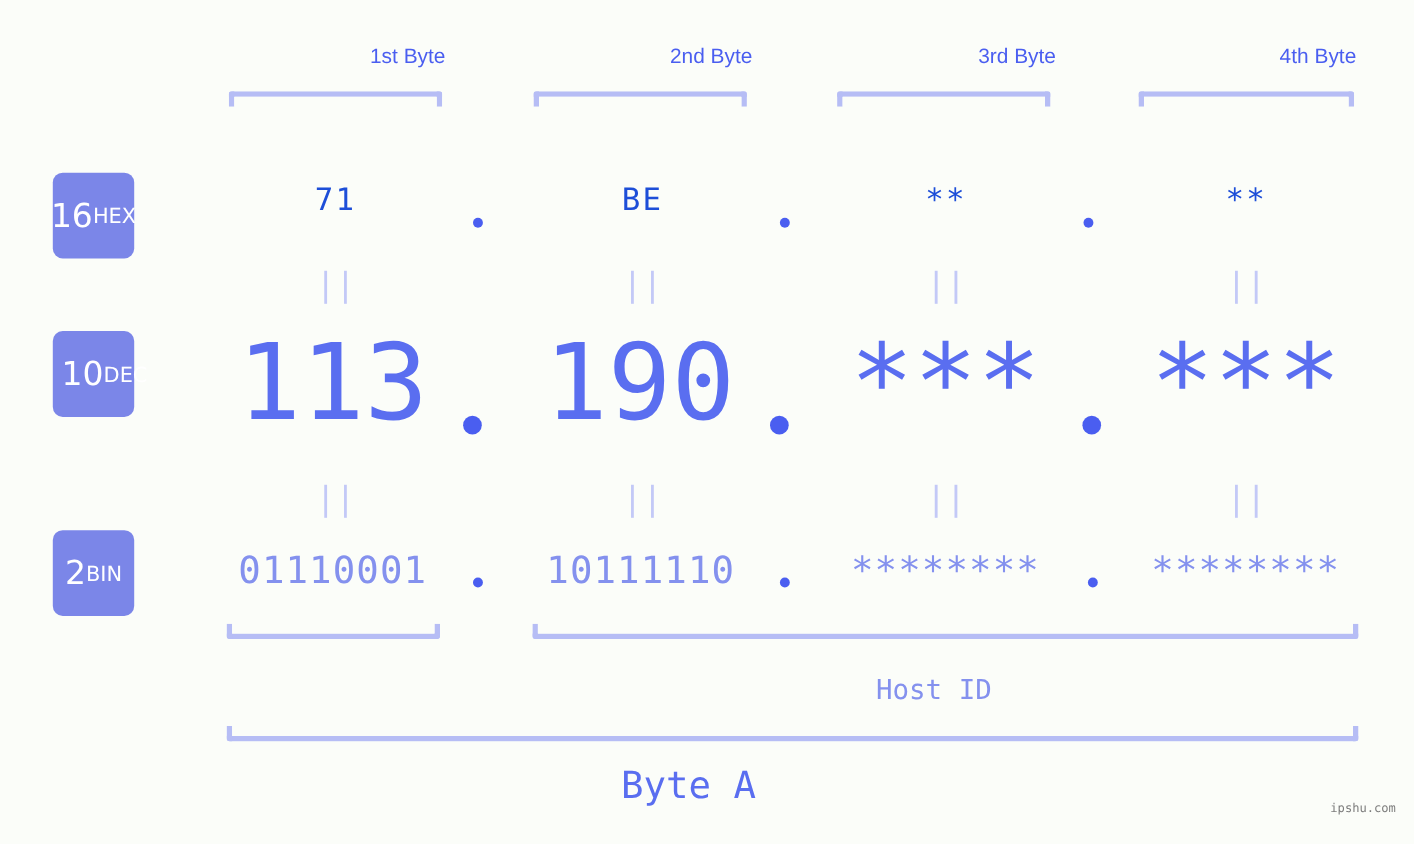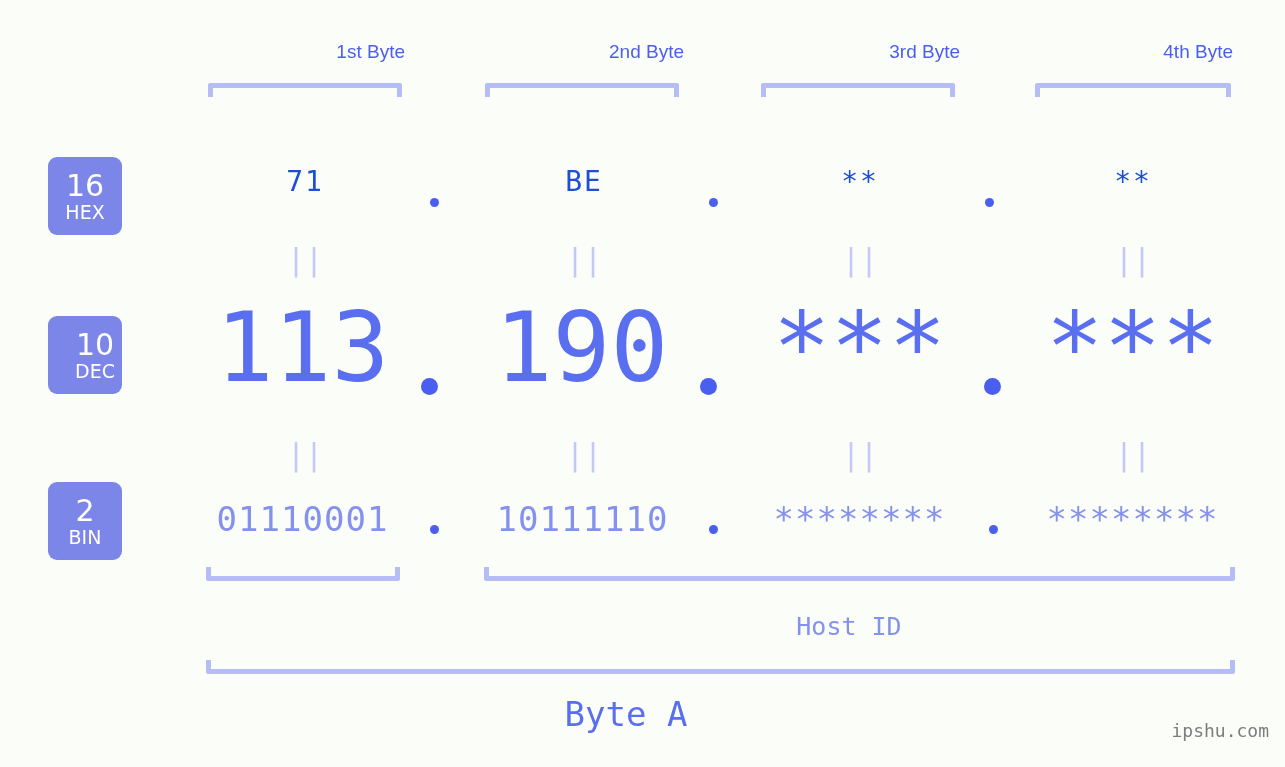--- a/index.html
+++ b/index.html
@@ -58,21 +58,21 @@
   
   .base-badge {
     position: absolute;
     left: 48px;
     width: 74px;
     height: 78px;
     background: #7b86e8;
     border-radius: 9px;
     color: #ffffff;
     display: flex;
-    flex-direction: column;
+    flex-direction: row;
     align-items: center;
     justify-content: center;
     font-family: "DejaVu Sans", sans-serif;
     box-sizing: border-box;
     padding-top: 2px;
   }
   .base-badge .num {
     font-size: 30px;
     line-height: 30px;
     font-weight: 400;
@@ -152,21 +152,21 @@
     line-height: 40px;
     color: #5a6ef0;
     white-space: nowrap;
   }
 
   .watermark {
     position: absolute;
     right: 16px;
     bottom: 26px;
     font-family: "DejaVu Sans Mono", monospace;
-    font-size: 18px;
+    font-size: 11px;
     color: #7d7d7d;
     white-space: nowrap;
   }
 </style>
 </head>
 <body>
 
 <div id="stage">
 
   <div class="byte-header" style="left:205px; width:200px;">1st Byte</div>
@@ -193,21 +193,21 @@
   <div class="cell hex-val mask" style="left:760px; top:160px; width:200px;">**</div>
   <div class="dot" style="left:985px; top:198px; width:9px; height:9px;"></div>
 
   <div class="cell hex-val mask" style="left:1033px; top:160px; width:200px;">**</div>
 
   <div class="eqsep" style="left:205px; top:245px; width:200px;">||</div>
   <div class="eqsep" style="left:484px; top:245px; width:200px;">||</div>
   <div class="eqsep" style="left:760px; top:245px; width:200px;">||</div>
   <div class="eqsep" style="left:1033px; top:245px; width:200px;">||</div>
 
-  <div class="base-badge" style="top:316px;padding-left:20px;">
+  <div class="base-badge" style="top:301px;padding-left:20px;">
     <span class="num">10</span>
     <span class="lbl">DEC</span>
   </div>
 
   <div class="cell dec-val" style="left:195px; top:298px; width:215px;">113</div>
   <div class="dot" style="left:421px; top:378px; width:17px; height:17px;"></div>
 
   <div class="cell dec-val" style="left:474px; top:298px; width:215px;">190</div>
   <div class="dot" style="left:700px; top:378px; width:17px; height:17px;"></div>
 

